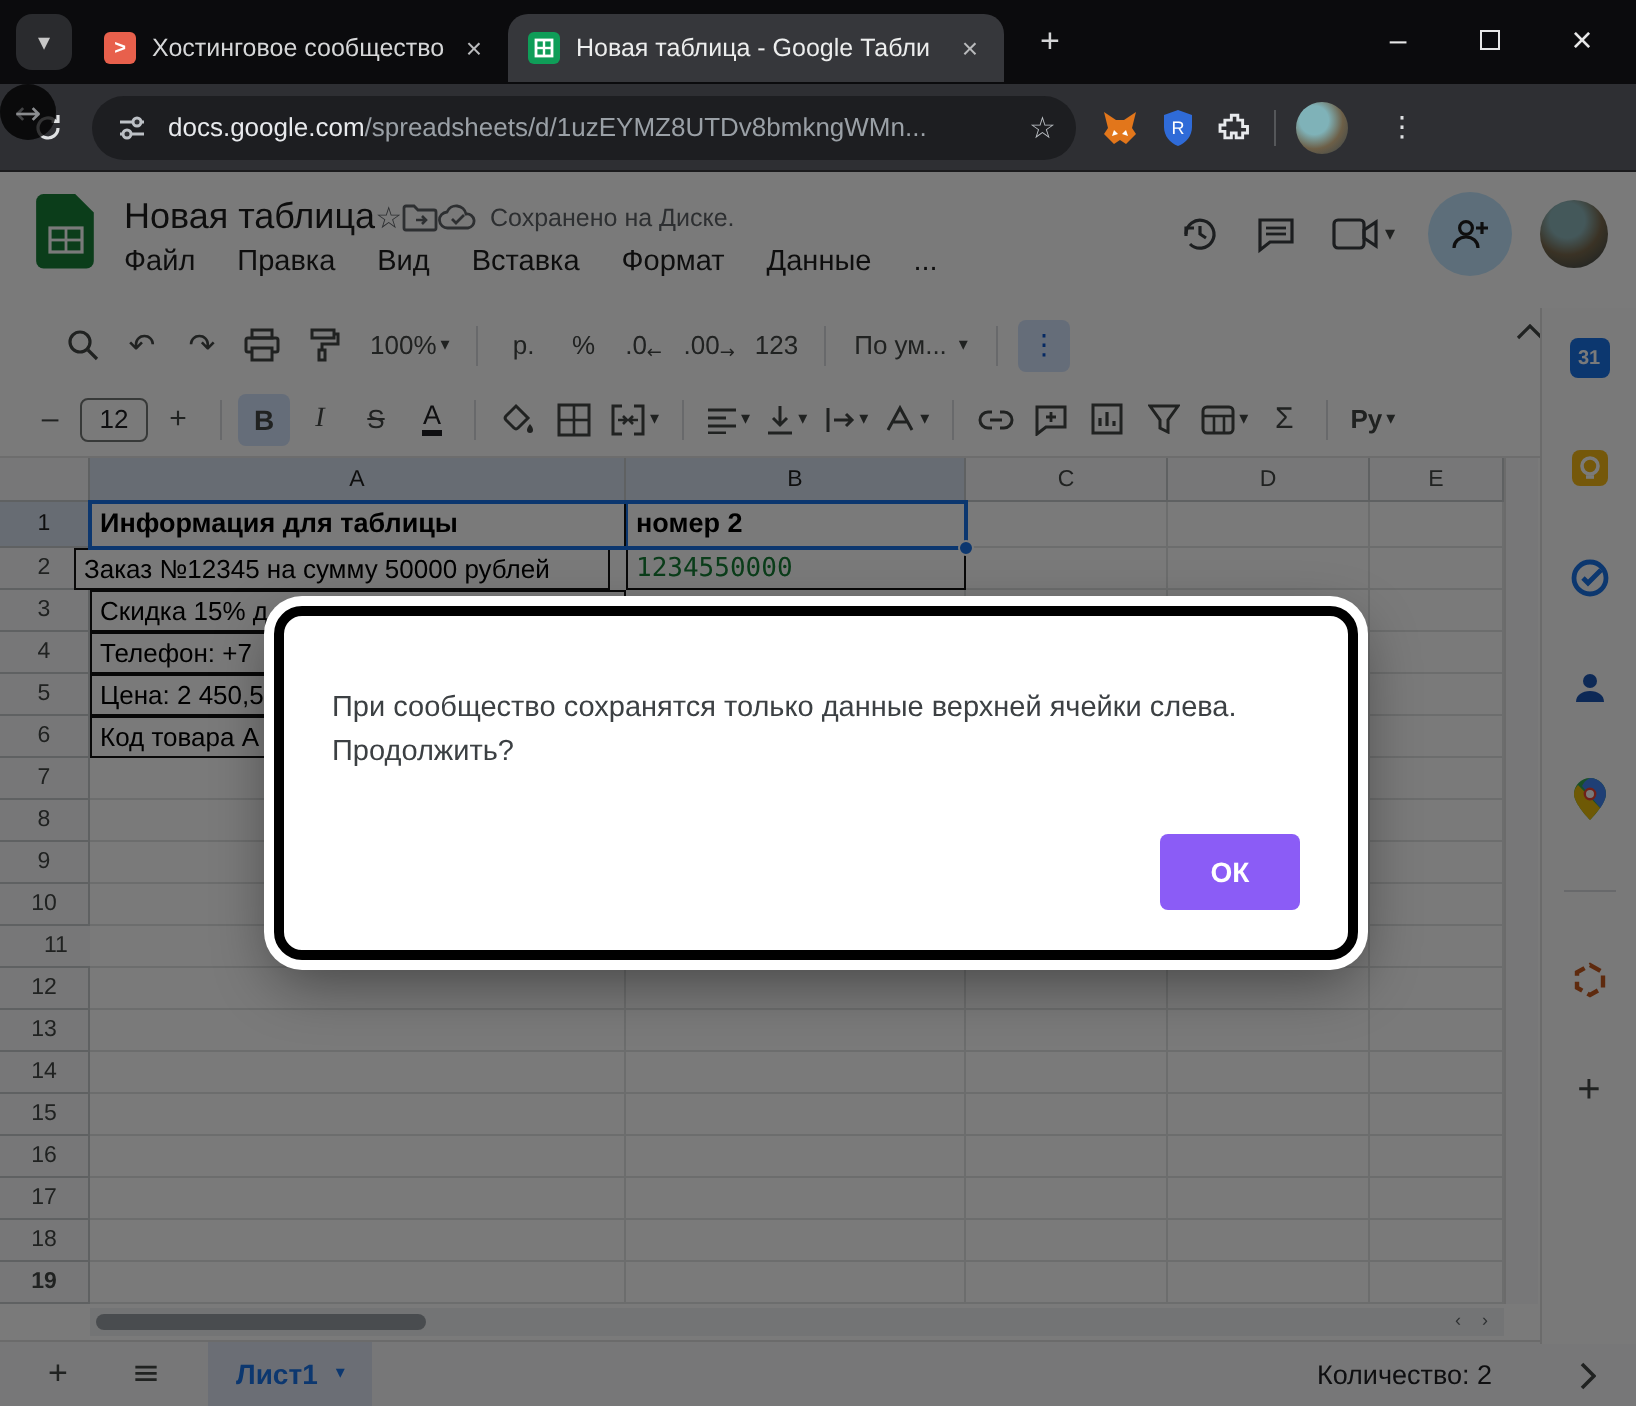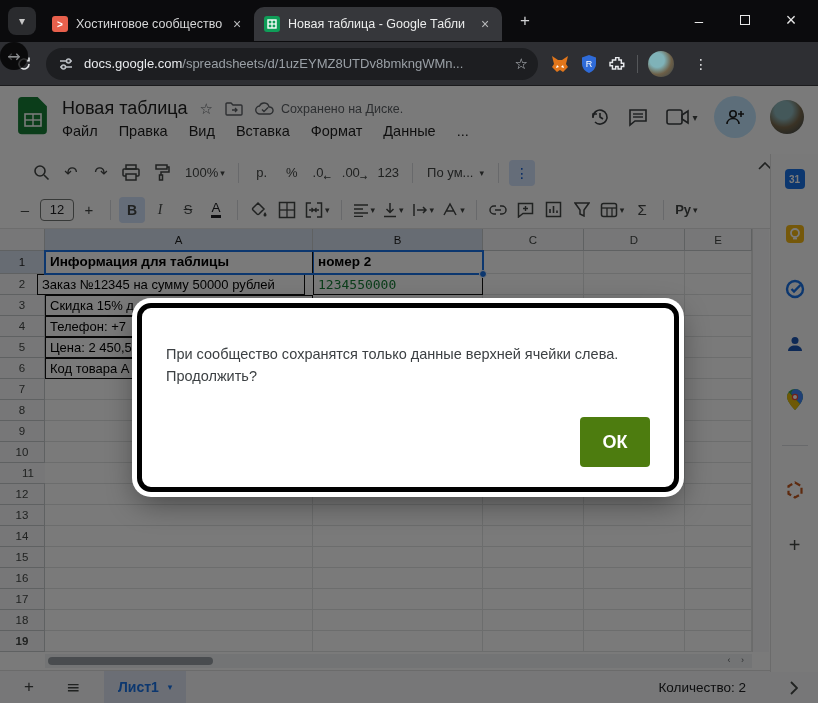--- a/index.html
+++ b/index.html
@@ -44,21 +44,21 @@
   .extsep { width:1px; height:18px; background:#55575a; }
   .avatar-sm { width:26px; height:26px; border-radius:50%;
     background:radial-gradient(circle at 35% 35%, #7fb2b8 0 30%, #6d5f47 60%, #31414a 100%); }
   .menu3 { color:#dfe1e3; font-size:14px; padding:0 10px; }
 
   
   .content { position:absolute; left:0; top:86px; width:818px; height:617px; background:#fff; }
 
   .sh-header { position:absolute; left:0; top:0; width:818px; height:68px; background:#fff; }
   .logo { position:absolute; left:18px; top:11px; width:30px; height:40px; }
-  .sh-title-row { position:absolute; left:62px; top:12px; display:flex; align-items:center; gap:12px; }
+  .sh-title-row { position:absolute; left:62px; top:12px; display:flex; align-items:center; gap:0; }
   .sh-title { font-size:18px; color:#1f1f1f; }
   .mini-ic { color:#5f6368; font-size:15px; display:flex; align-items:center; }
   .saved { color:#5f6368; font-size:12.5px; display:flex; align-items:center; gap:6px; }
   .menubar { position:absolute; left:62px; top:37px; display:flex; gap:21px;
     font-size:14.5px; color:#1f1f1f; }
   .hdr-right { position:absolute; right:14px; top:10px; display:flex; align-items:center; gap:14px; }
   .hicon { width:24px; height:24px; display:flex; align-items:center; justify-content:center; color:#3c4043; }
   .share-btn { width:42px; height:42px; border-radius:50%; background:#c2e7ff;
     display:flex; align-items:center; justify-content:center; }
   .avatar-lg { width:34px; height:34px; border-radius:50%;
@@ -133,22 +133,22 @@
   .dlg-title { font-size:22px; color:#1f1f1f; }
   .dlg-close { margin-left:auto; color:#5f6368; font-size:18px; width:24px; height:24px;
     display:flex; align-items:center; justify-content:center; }
   .dlg-body { margin-top:16px; font-size:14.5px; line-height:22px; color:#3c4043; width:488px; }
   .dlg-check-row { margin-top:20px; display:flex; align-items:center; gap:15px; }
   .checkbox { width:17px; height:17px; border:2px solid #5f6368; border-radius:2px; background:#fff; }
   .dlg-check-label { font-size:15px; color:#202124; }
   .dlg-btns { margin-top:30px; display:flex; justify-content:flex-end; gap:14px; }
   .btn-cancel { width:102px; height:35px; background:#fff; border:1px solid #dadce0; border-radius:4px;
     color:#188038; font-size:14px; font-weight:bold; display:flex; align-items:center; justify-content:center; }
-  .btn-ok { width:70px; height:50px; background:#4d7c0f; border:none; border-radius:4px;
-    color:#fff; font-size:18px; font-weight:bold; display:flex; align-items:center; justify-content:center; }
+  .btn-ok { width:70px; height:38px; background:#8b5cf6; border:none; border-radius:4px;
+    color:#fff; font-size:14px; font-weight:bold; display:flex; align-items:center; justify-content:center; }
 
   svg.ic { display:block; }
 </style>
 </head>
 <body>
 
 <div id="app">
 
   <div class="tabstrip">
     <div class="tabsearch uni">▾</div>

